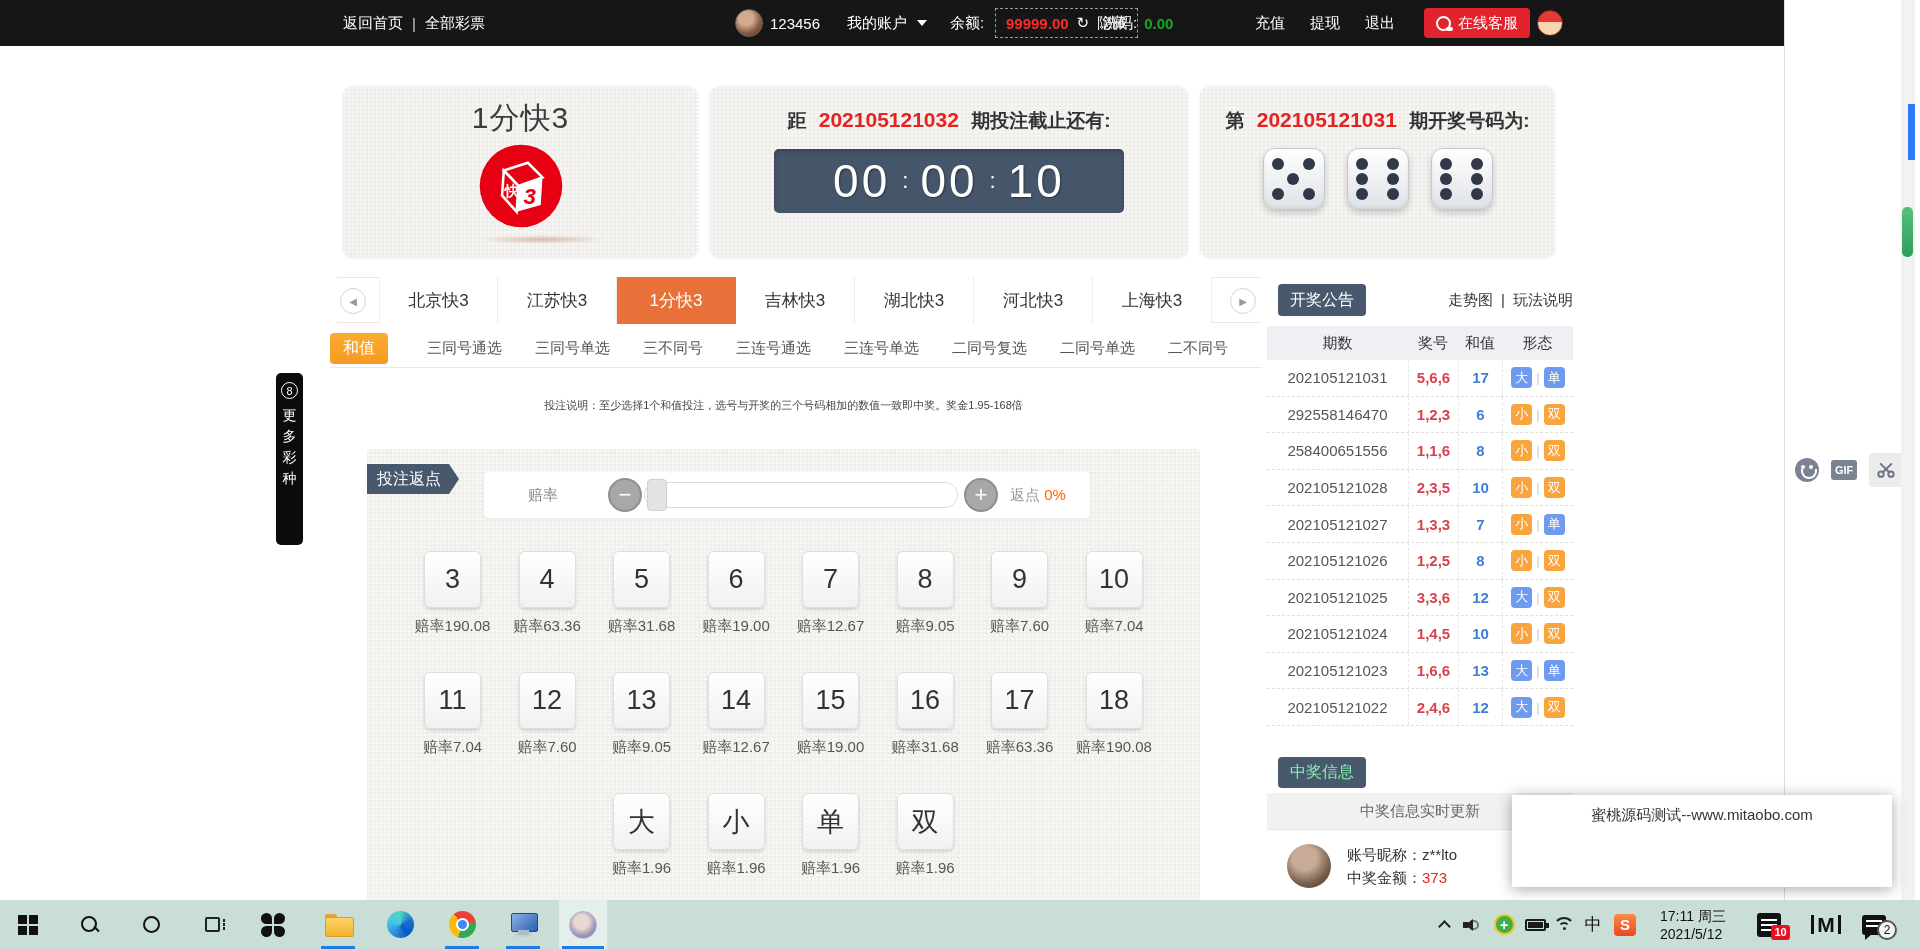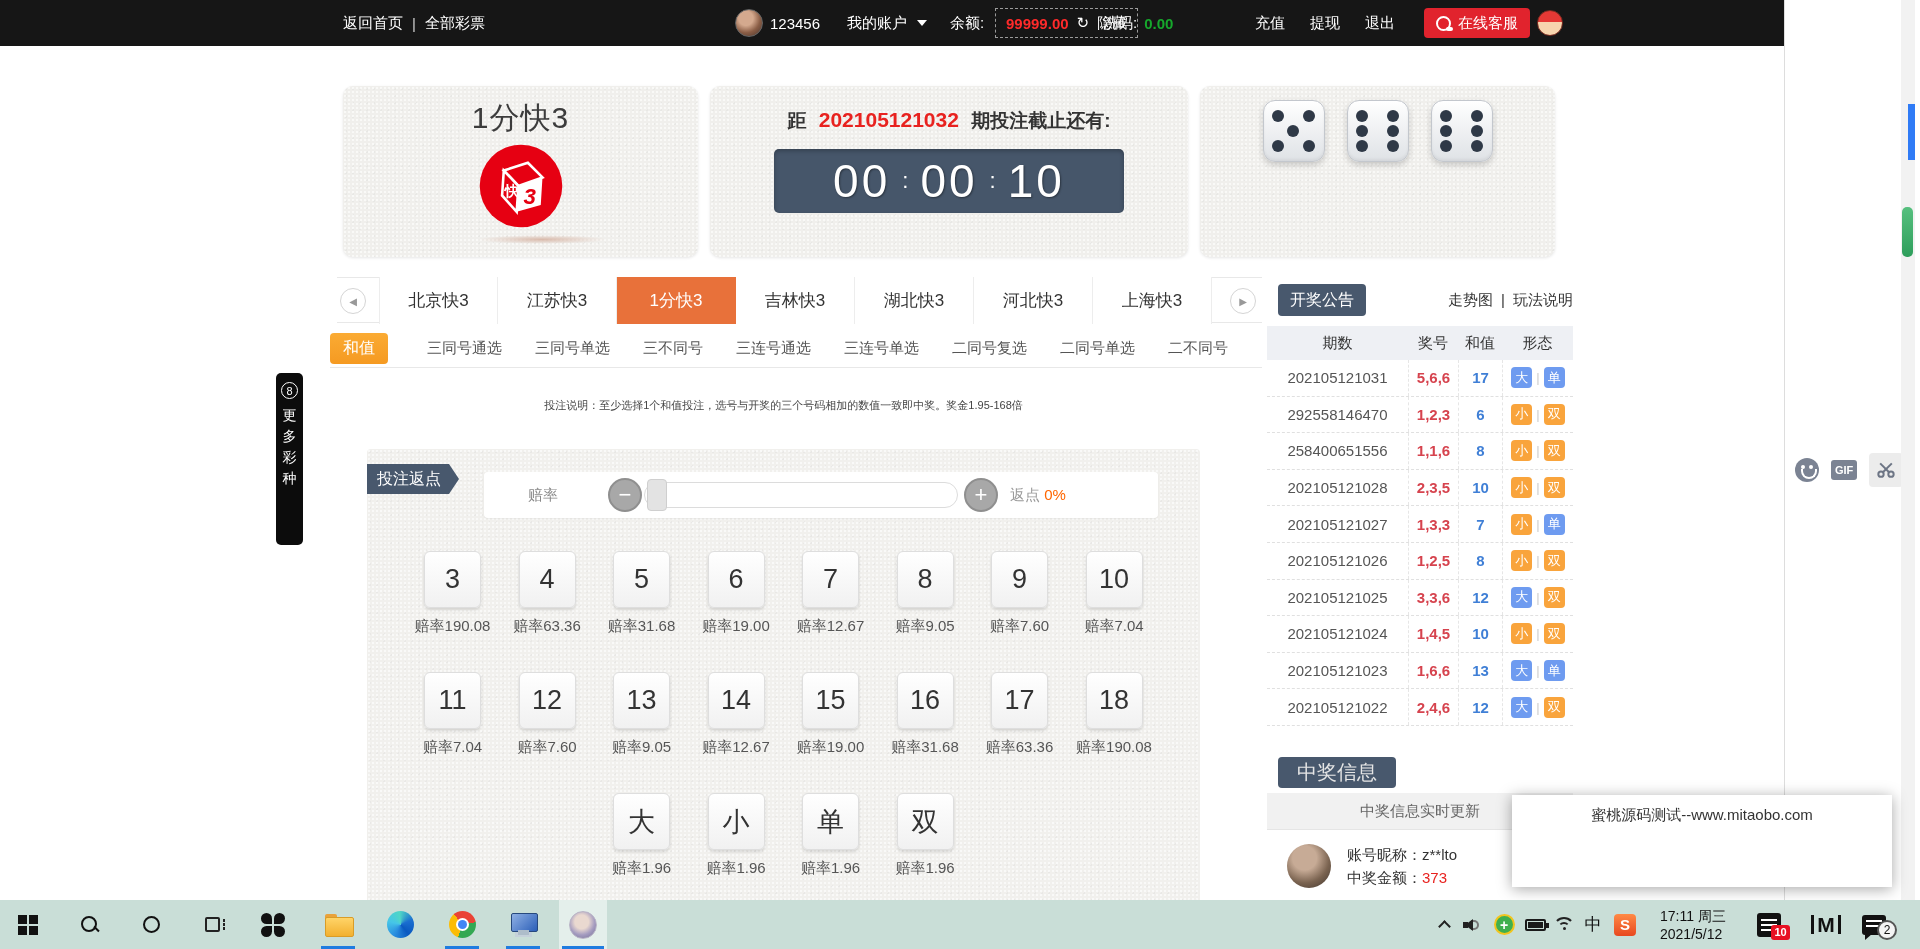--- a/index.html
+++ b/index.html
@@ -54,21 +54,21 @@
   .more-badge{width:17px;height:17px;border:1px solid #fff;border-radius:50%;font-size:11px;display:flex;align-items:center;justify-content:center;margin-bottom:6px}
   .more-ch{font-size:14px;line-height:21px}
   
   .instruction{position:absolute;left:367px;top:398px;width:833px;text-align:center;font-size:11px;color:#444}
   .bet-panel{position:absolute;left:367px;top:449px;width:833px;height:460px;border-radius:4px;
     background-color:#f1f0ed;
     background-image:radial-gradient(rgba(255,255,255,.6) 1px,transparent 1px),radial-gradient(rgba(0,0,0,.03) 1px,transparent 1px);
     background-size:4px 4px,7px 7px}
   .rebate-tag{position:absolute;left:0;top:15px;height:30px;background:#48586d;color:#fff;font-size:16px;display:flex;align-items:center;padding:0 8px 0 10px}
   .rebate-tag::after{content:"";position:absolute;right:-10px;top:0;border-left:10px solid #48586d;border-top:15px solid transparent;border-bottom:15px solid transparent}
-  .slider-bar{position:absolute;left:117px;top:23px;width:674px;height:46px;background:#fff;border-radius:4px;box-shadow:0 1px 2px rgba(0,0,0,.06)}
+  .slider-bar{position:absolute;left:117px;top:23px;width:606px;height:46px;background:#fff;border-radius:4px;box-shadow:0 1px 2px rgba(0,0,0,.06)}
   .slider-bar>*{position:absolute;top:50%;transform:translateY(-50%)}
   .odds-label{left:44px;color:#888;font-size:15px}
   .circle-btn{width:34px;height:34px;border-radius:50%;background:#a8a8a8;color:#fff;font-size:22px;display:flex;align-items:center;justify-content:center;cursor:pointer;border:2px solid #8f8f8f}
   .minus{left:124px}.plus{left:480px}
   .track{left:160px;width:314px;height:26px;border:1px solid #dcdcdc;border-radius:13px;background:#fff}
   .handle{left:163px;width:20px;height:32px;background:#e3e3e3;border:1px solid #cfcfcf;border-radius:4px;cursor:grab}
   .rebate-text{left:526px;font-size:15px;color:#999}
   .rebate-text b{color:#f60;font-weight:normal}
   .bet-row{position:absolute;display:flex;gap:37.5px}
   #bet-row-0{left:424px;top:551px}
@@ -92,21 +92,21 @@
   .rrows{position:absolute;left:1267px;top:360px;width:306px}
   .rrow{height:36.6px;display:flex;align-items:center;border-bottom:1px dashed #e0e0e0;font-size:15px}
   .rrow .rc-period{color:#555}
   .rrow .rc-nums{color:#d6434e;font-weight:bold;border-left:1px dashed #e6e6e6}
   .rrow .rc-sum{color:#3f7fd6;font-weight:bold;border-left:1px dashed #e6e6e6}
   .rrow .rc-shape{border-left:1px dashed #e6e6e6}
   .badge{width:21px;height:21px;border-radius:4px;color:#fff;font-size:13px;display:flex;align-items:center;justify-content:center;font-style:normal}
   .badge.blue{background:#6e9bf0}
   .badge.orange{background:#f9a43c}
   .pipe{color:#ccc;font-size:13px;font-style:normal}
-  .win-tag{position:absolute;left:1278px;top:757px;height:31px;background:#48586d;color:#e5e5e5;font-size:20px;padding:0 19px;border-radius:4px;display:flex;align-items:center}
+  .win-tag{position:absolute;left:1278px;top:757px;height:31px;background:#48586d;color:#86efac;font-size:16px;padding:0 12px;border-radius:4px;display:flex;align-items:center}
   .win-bar{position:absolute;left:1267px;top:793px;width:306px;height:37px;background:#f1f1f1;color:#666;font-size:15px;display:flex;align-items:center;justify-content:center;border-bottom:1px solid #e5e5e5}
   .winner{position:absolute;left:1267px;top:832px;width:306px;height:68px;display:flex;align-items:center}
   .winner-avatar{width:44px;height:44px;border-radius:50%;margin-left:20px;background:radial-gradient(circle at 40% 32%,#c7ab96 0 30%,#7a6350 62%,#3c322b 100%)}
   .winner-info{margin-left:16px;font-size:15px;color:#333;line-height:23px}
   .amount{color:#e8221f}
   
   .popup{position:absolute;left:1512px;top:795px;width:380px;min-height:92px;background:#fff;box-shadow:0 2px 14px rgba(0,0,0,.35);z-index:40}
   .popup-head{height:33px;background:#e23a3e;color:#fff;display:flex;align-items:center;justify-content:space-between;padding:0 12px;font-size:16px;font-weight:bold}
   .popup-close{cursor:pointer;font-size:17px}
   .popup-body{text-align:center;font-size:15px;color:#333;padding:8px 6px;line-height:24px}
@@ -252,20 +252,25 @@
   <div class="timer">
     <span class="digits">00</span>
     <span class="colon">:</span>
     <span class="digits">00</span>
     <span class="colon">:</span>
     <span class="digits">10</span>
   </div>
 </div>
 
 <div class="panel" style="left:1200px;width:355px">
+  <div class="hd-line">
+    <span>第</span>
+    <span class="issue">202105121031</span>
+    <span>期开奖号码为:</span>
+  </div>
   <div class="dice-row" id="dice-row">
       <div class="die">
         <div class="pip-cell">
           <span class="pip"></span>
         </div>
         <div class="pip-cell"></div>
         <div class="pip-cell">
           <span class="pip"></span>
         </div>
         <div class="pip-cell"></div>

